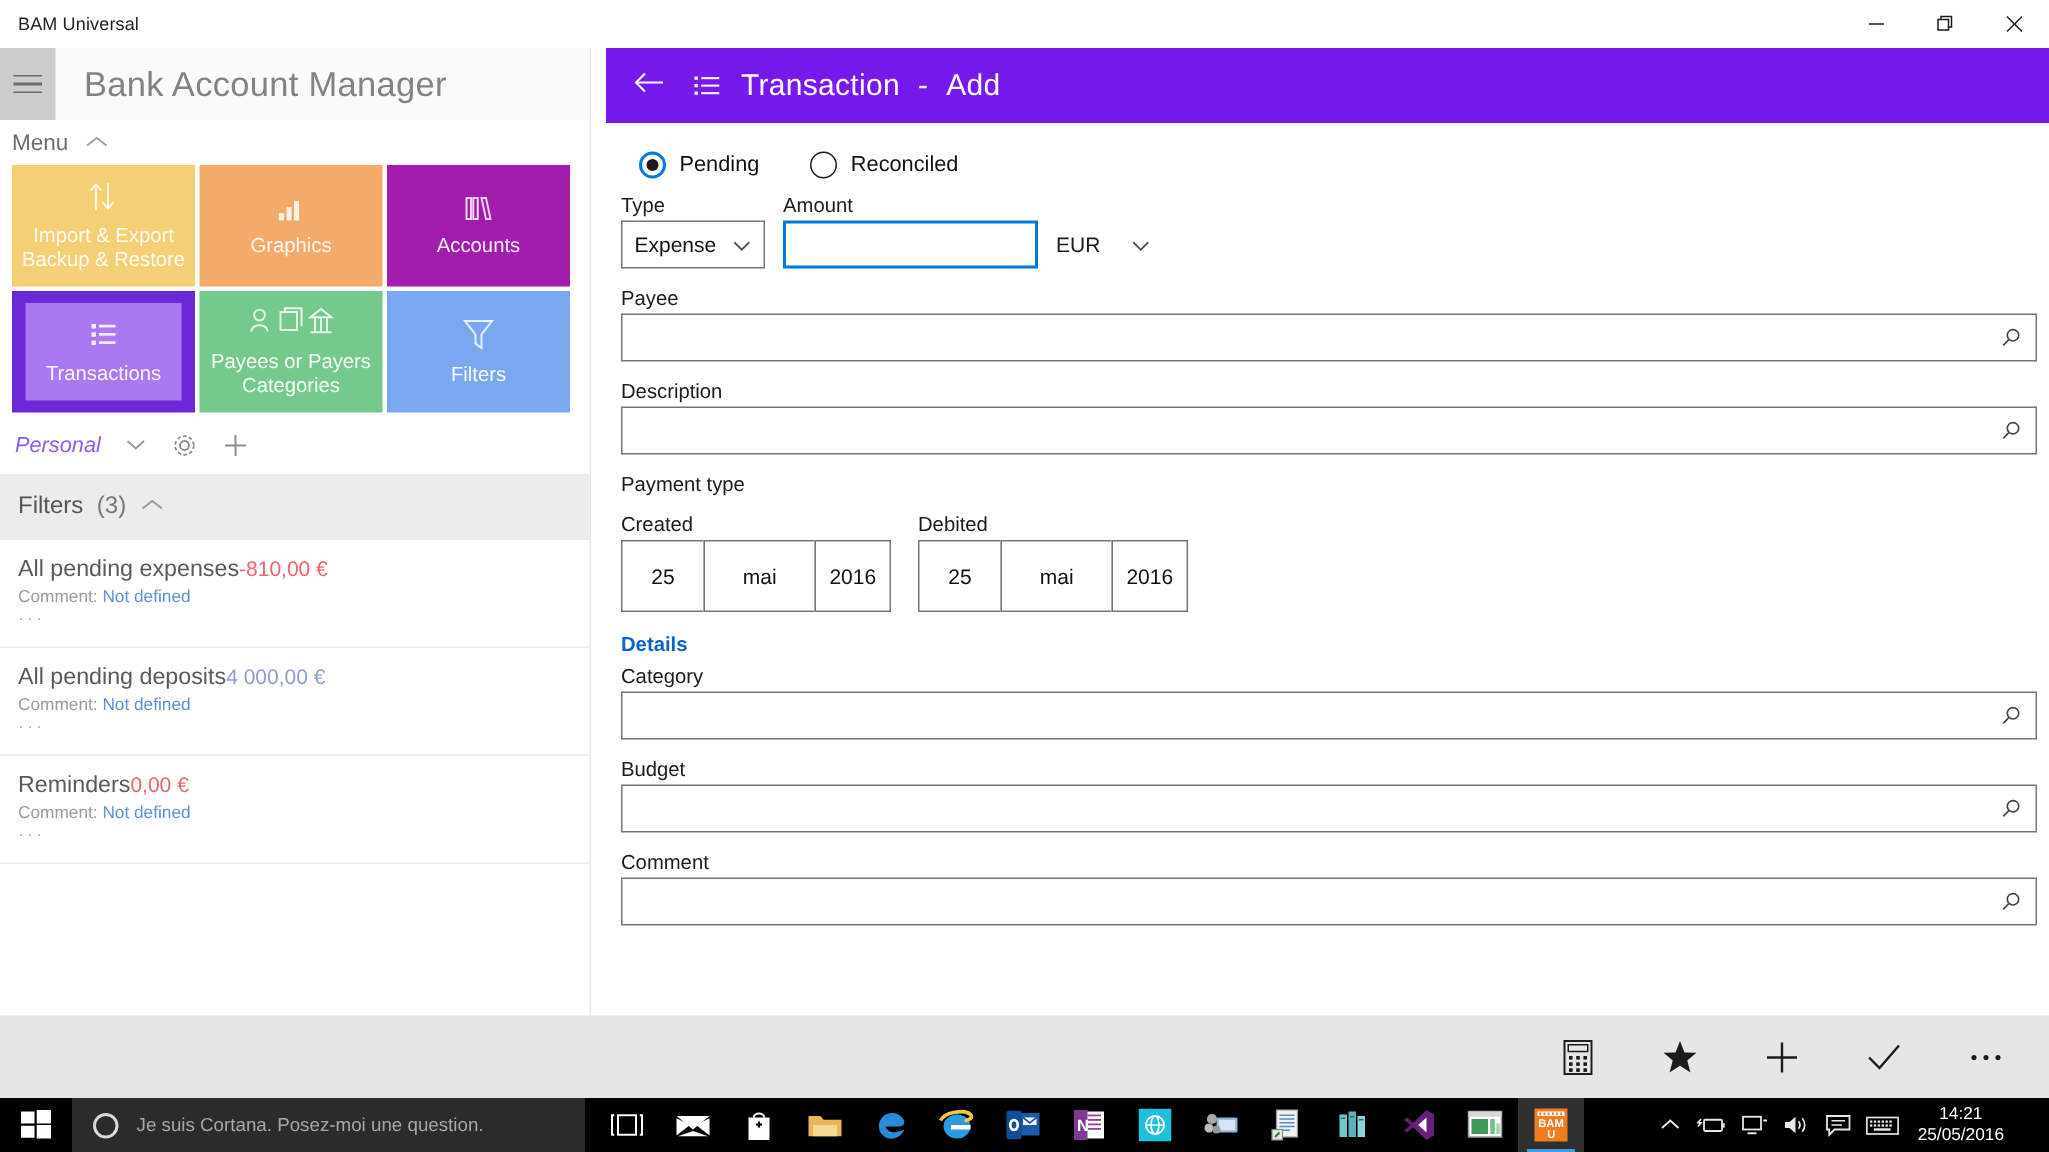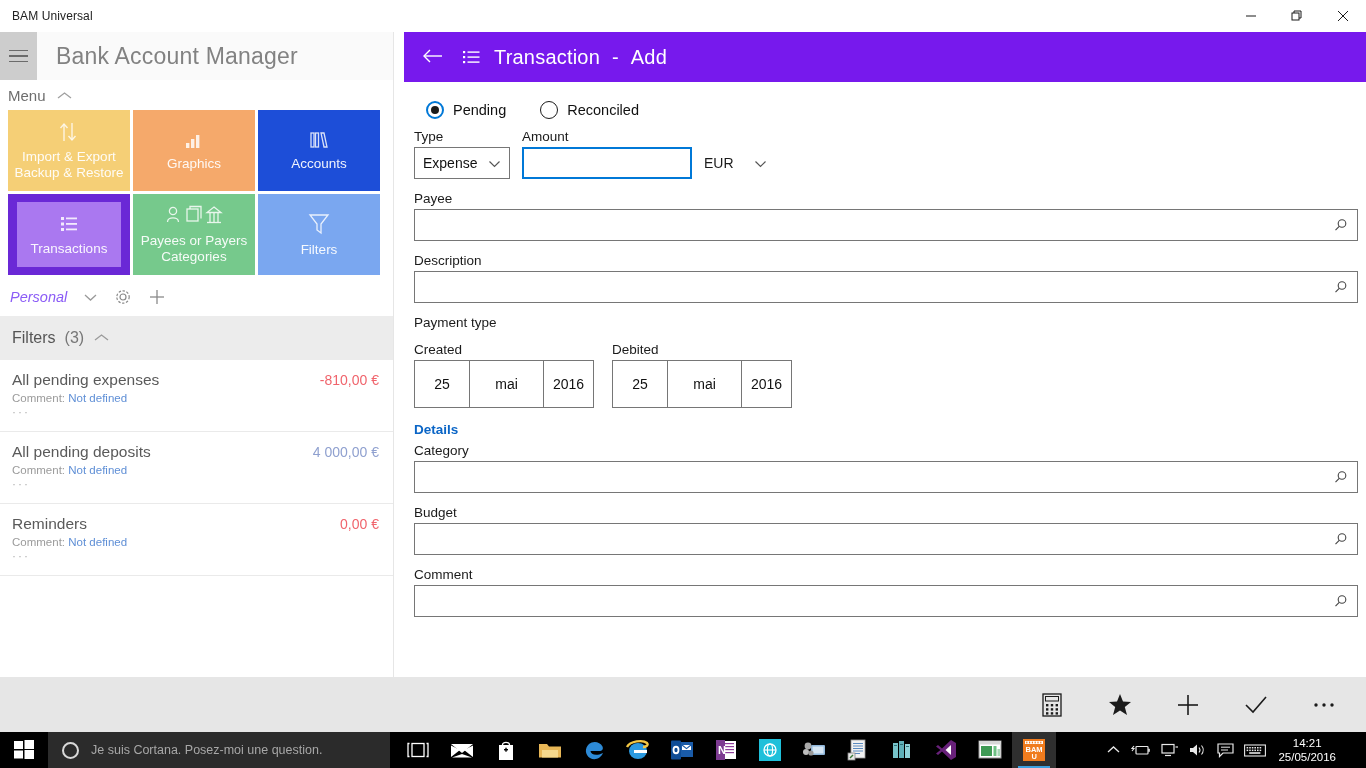--- a/index.html
+++ b/index.html
@@ -77,21 +77,21 @@
     height: 44px; background: #ececec; display: flex; align-items: center;
     padding-left: 12px; gap: 9px; font-size: 16px; color: #555;
   }
   .filters-head .count { color: #777; }
 
   .filter-item {
     height: 72px; border-bottom: 1px solid #eaeaea; padding: 11px 14px 0 12px;
     position: relative;
   }
   .filter-item:first-of-type { border-top: none; }
-  .fi-top { display: flex; justify-content: space-between; align-items: baseline; }
+  .fi-top { display: flex; align-items: baseline; }
   .fi-name { font-size: 15.5px; color: #5a5a5a; font-weight: 300; }
   .fi-amount { font-size: 14px; }
   .fi-amount.neg { color: #f0646c; }
   .fi-amount.pos { color: #8fa0cf; }
   .fi-comment { font-size: 11.5px; color: #9b9b9b; margin-top: 3px; }
   .fi-comment .val { color: #5f8fd6; }
   .fi-dots { font-size: 12px; color: #b0b0b0; letter-spacing: 2px; margin-top: 1px; }
 
   
   .rightpane {
@@ -254,21 +254,21 @@
         <span class="t-icon">
           <svg width="24" height="20" viewBox="0 0 24 20">
             <rect x="4" y="13" width="3.4" height="5" fill="#fff" opacity=".9"></rect>
             <rect x="9" y="9" width="3.4" height="9" fill="#fff" opacity=".9"></rect>
             <rect x="14" y="5" width="3.4" height="13" fill="#fff" opacity=".9"></rect>
           </svg>
         </span>
         <span class="t-label">Graphics</span>
       </div>
 
-      <div class="tile" style="background:#1d4ed8">
+      <div class="tile" style="background:#a21caf">
         <span class="t-icon">
           <svg width="26" height="20" viewBox="0 0 26 20">
             <rect x="5" y="3" width="3" height="14" fill="none" stroke="#fff" stroke-width="1.3" opacity=".9"></rect>
             <rect x="9.5" y="3" width="3" height="14" fill="none" stroke="#fff" stroke-width="1.3" opacity=".9"></rect>
             <polygon points="15,3 18,3 21,17 18,17" fill="none" stroke="#fff" stroke-width="1.3" opacity=".9"></polygon>
           </svg>
         </span>
         <span class="t-label">Accounts</span>
       </div>
 

